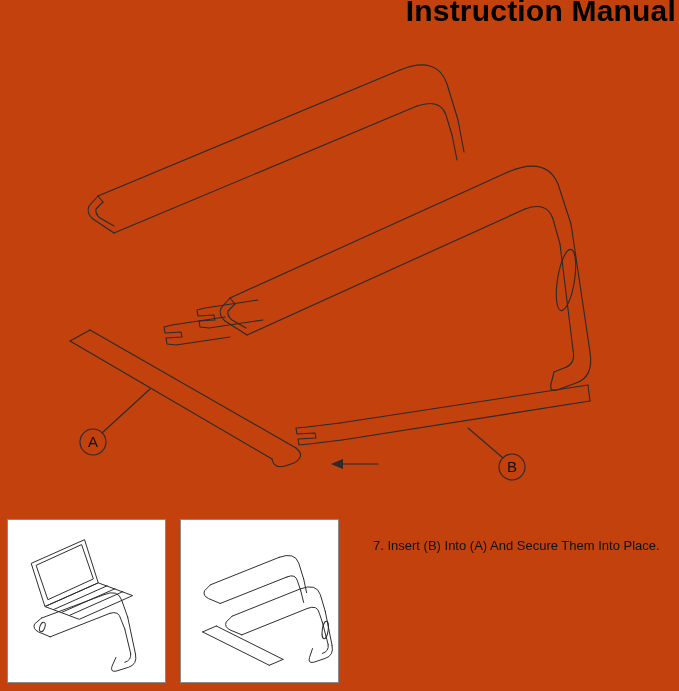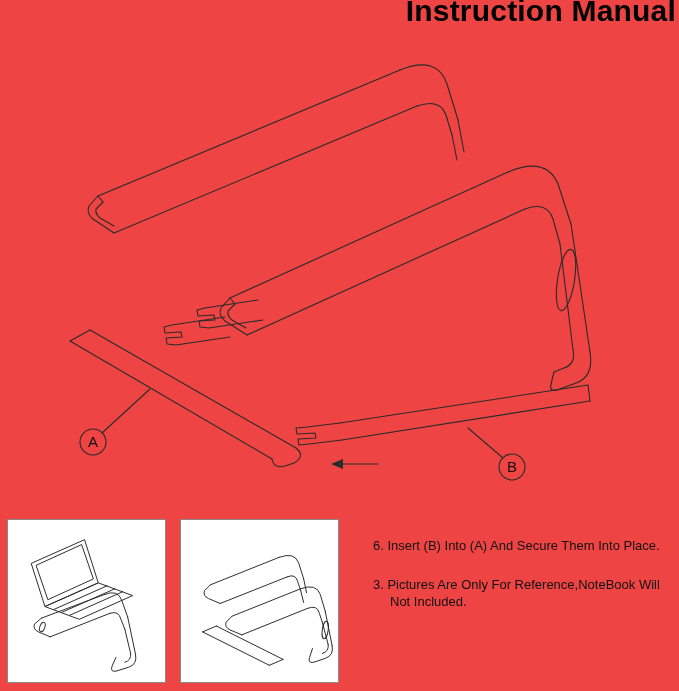--- a/index.html
+++ b/index.html
@@ -1,17 +1,17 @@
 <!DOCTYPE html>
 <html><head>
 <meta charset="utf-8">
 <style>
   html,body{margin:0;padding:0;background:#ffffff;}
   .page{
-    position:relative;width:679px;height:691px;background:#ef4444;
+    position:relative;width:679px;height:691px;background:#c2410c;
     font-family:"Liberation Sans",sans-serif;color:#111111;overflow:hidden;text-decoration:underline;
   }
   .title{
     position:absolute;top:-6px;right:3px;margin:0;
     font-size:30px;font-weight:700;letter-spacing:0.2px;color:#000;
     font-family:"Liberation Sans",sans-serif;
   }
   .main-diagram{position:absolute;left:0;top:0;width:679px;height:515px;}
   .main-diagram path, .main-diagram line, .main-diagram ellipse, .main-diagram circle{
     fill:none;stroke:#2b2b2b;stroke-width:1.1;stroke-linecap:round;stroke-linejoin:round;
@@ -152,17 +152,16 @@
       <path d="M 154,128 Q 156,138 147,141 L 135,145 Q 129,146 131,140 L 134,131"></path>
       <path d="M 150,127 Q 151,134 144,136"></path>
       <ellipse cx="147" cy="112" rx="3" ry="9" transform="rotate(8 147 112)"></ellipse>
       <path d="M 36,108 L 104,142"></path>
       <path d="M 22,114 L 90,148"></path>
       <path d="M 36,108 L 22,114 M 104,142 L 90,148"></path>
     </svg>
   </div>
 
   <div class="instructions">
-    <p>6. Insert (B) Into (A) And Secure Them Into Place.</p>
-    <p class="wrap">3. Pictures Are Only For Reference,NoteBook Will Not Included.</p>
+    <p>7. Insert (B) Into (A) And Secure Them Into Place.</p>
   </div>
 
 </div>
 
 </body></html>

